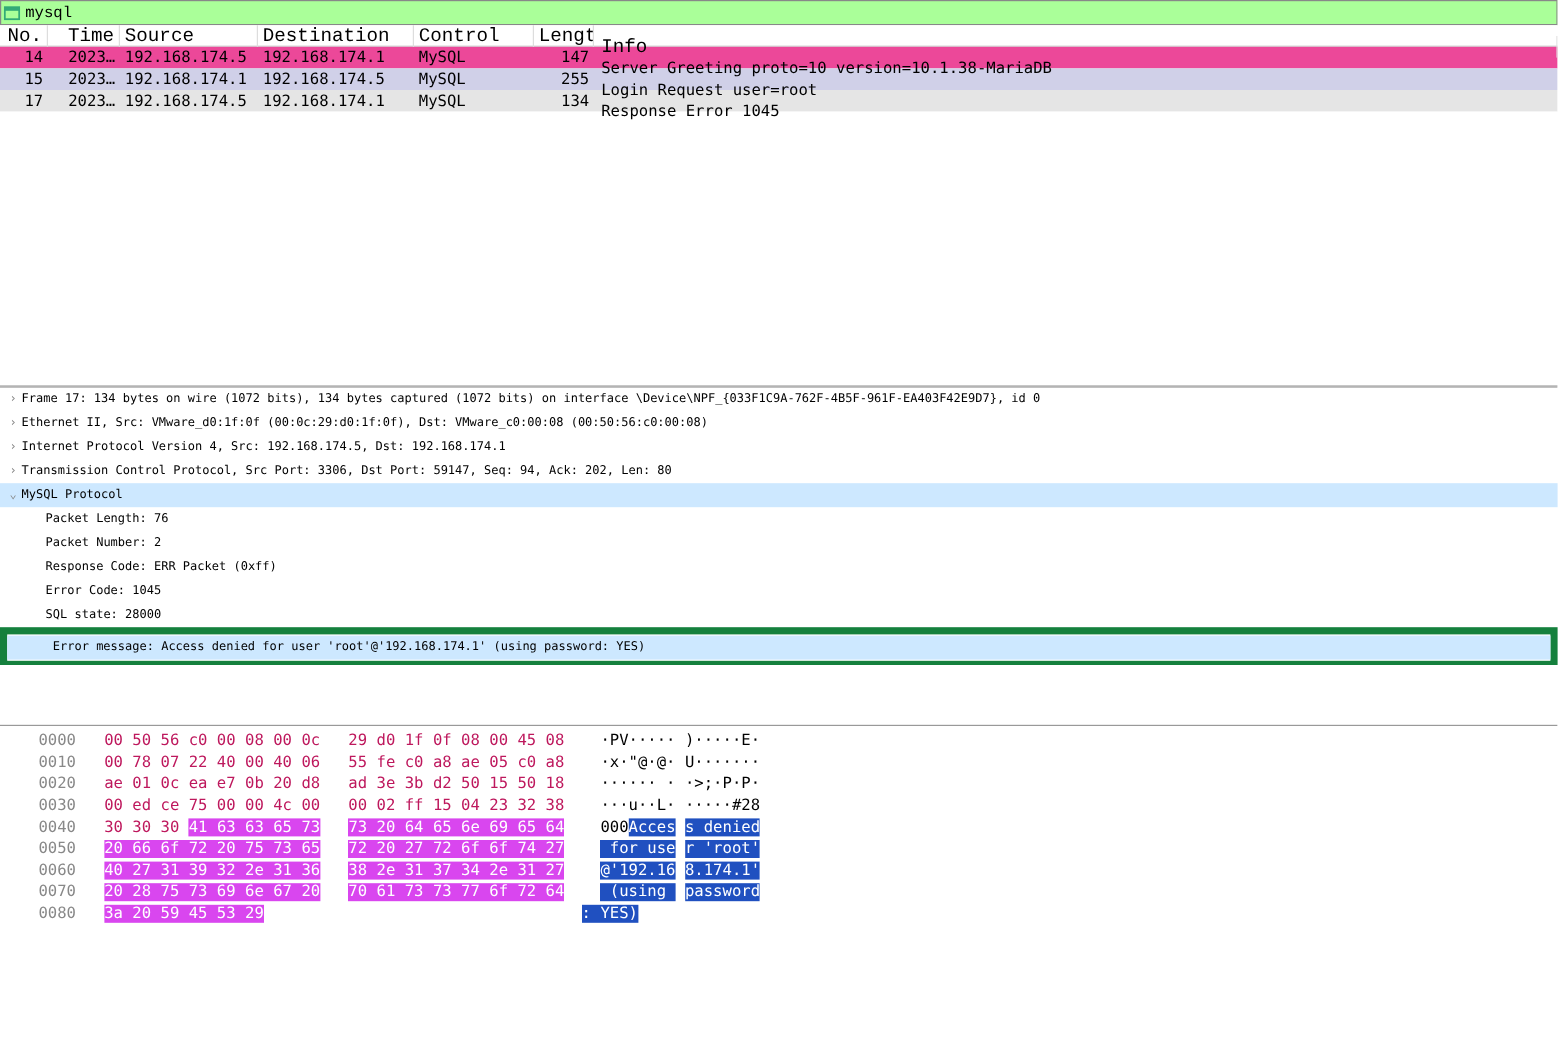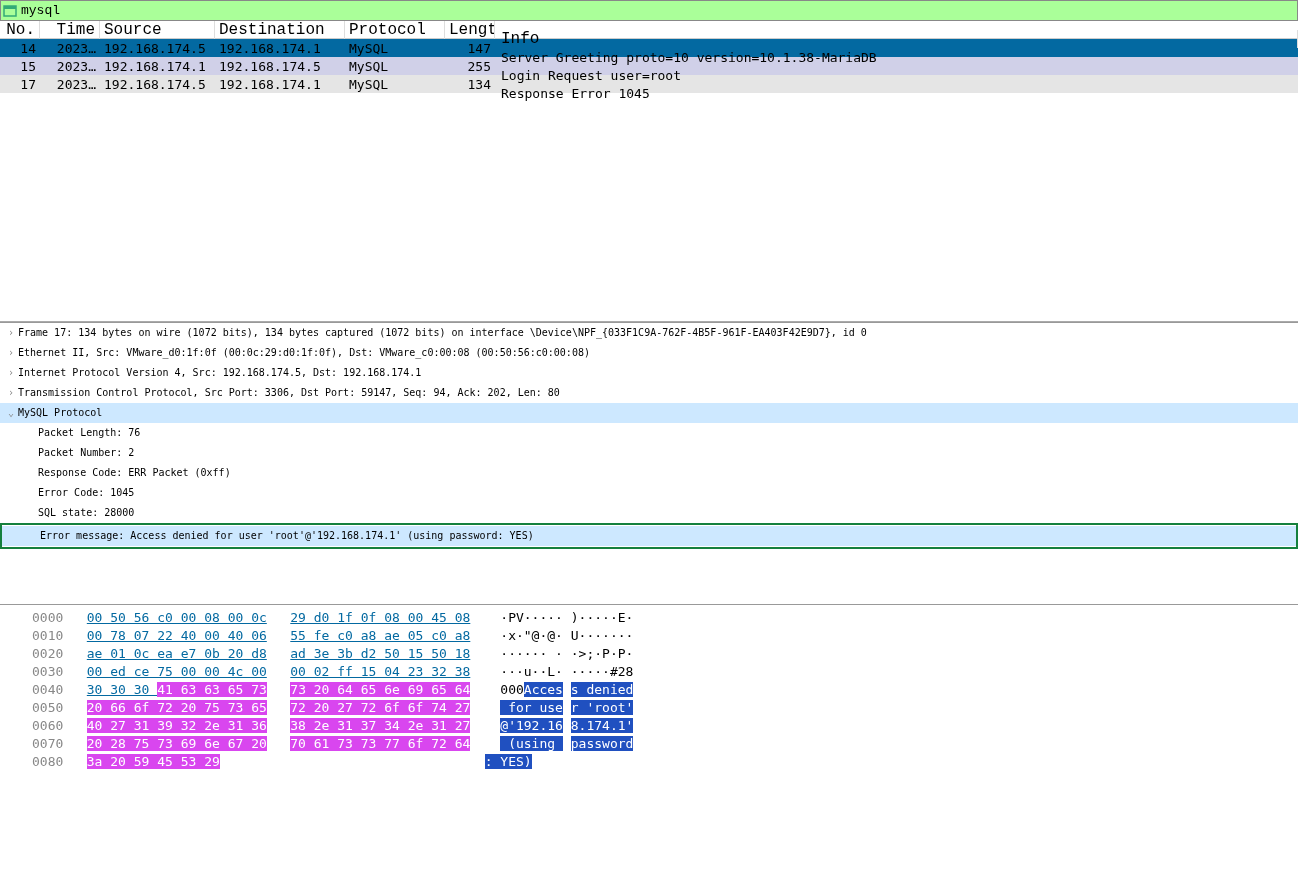--- a/index.html
+++ b/index.html
@@ -6,42 +6,42 @@
 body { font-family:"Consolas","Courier New",monospace; font-size:13px; background:#fff; color:#000; width:1298px; height:887px; overflow:hidden; }
 .filter-bar { background:#aaff99; height:21px; border:1px solid #888; display:flex; align-items:center; padding:0 2px; }
 .filter-icon { width:14px; height:14px; margin-right:4px; position:relative; }
 .filter-icon svg { display:block; }
 .filter-input { background:#aaff99; border:none; outline:none; font-family:inherit; font-size:13px; flex:1; }
 .packet-list { border-bottom:1px solid #aaa; }
 .packet-header { display:flex; background:#fff; border-bottom:1px solid #ccc; font-size:16px; height:18px; align-items:center; }
 .packet-header .col { border-right:1px solid #ddd; padding:0 4px; white-space:nowrap; overflow:hidden; }
 .packet-row { display:flex; height:18px; align-items:center; font-family:"Consolas",monospace; font-size:13px; }
 .packet-row .col { padding:0 4px; white-space:nowrap; overflow:hidden; text-overflow:ellipsis; }
-.row-bg1 { background:#0369a1;align-items:center; }
+.row-bg1 { background:#ec4899;align-items:center; }
 .row-bg2 { background:#d0d0e8; }
 .row-sel { background:#e5e5e5;justify-content:space-between; }
 .col-no { width:40px; text-align:right; }
 .col-time { width:60px; text-align:right; }
 .col-src { width:115px; }
 .col-dst { width:130px; }
 .col-proto { width:100px; }
 .col-len { width:50px; text-align:right; }
 .col-info { flex:1; padding-left:6px !important;margin-top:19px; }
 .packet-empty { height:228px; background:#fff; }
 .details-pane { border-top:1px solid #999; height:232px; overflow:auto; position:relative; }
 .tree-line { font-family:"Consolas",monospace; font-size:10px; line-height:20px; padding-left:8px; white-space:pre; }
 .tree-line .caret { display:inline-block; width:10px; color:#888; }
 .selected-line { background:#cde8ff; }
-.highlight-box { border:2px solid #15803d; padding:1px 0; }
+.highlight-box { border:6px solid #15803d; padding:1px 0; }
 .indent1 { padding-left:38px; }
 .after-details { height:50px; }
 .hex-pane { border-top:1px solid #999; padding:4px 8px; font-family:"Consolas",monospace; font-size:13px; line-height:18px; }
 .hex-row { white-space:pre; }
 .offset { color:#888;margin-left:24px; }
-.hexb { color:#0369a1;text-decoration:underline; }
+.hexb { color:#be185d; }
 .hexhl { background:#d946ef; color:#fff; }
 .asciitxt { color:#000000; }
 .asciihl { background:#2050c0; color:#fff; }
 .gap { display:inline-block; width:30px; }
 </style>
 </head>
 <body>
 
 <div class="filter-bar">
   <span class="filter-icon">
@@ -52,21 +52,21 @@
   </span>
   <input class="filter-input" value="mysql" style="">
 </div>
 
 <div class="packet-list">
   <div class="packet-header">
     <div class="col col-no">No.</div>
     <div class="col col-time">Time</div>
     <div class="col col-src">Source</div>
     <div class="col col-dst">Destination</div>
-    <div class="col col-proto">Protocol</div>
+    <div class="col col-proto">Control</div>
     <div class="col col-len">Length</div>
     <div class="col col-info">Info</div>
   </div>
   <div id="packet-rows">
       <div class="packet-row row-bg1">
         <div class="col col-no">14</div>
         <div class="col col-time">2023…</div>
         <div class="col col-src">192.168.174.5</div>
         <div class="col col-dst">192.168.174.1</div>
         <div class="col col-proto">MySQL</div>

